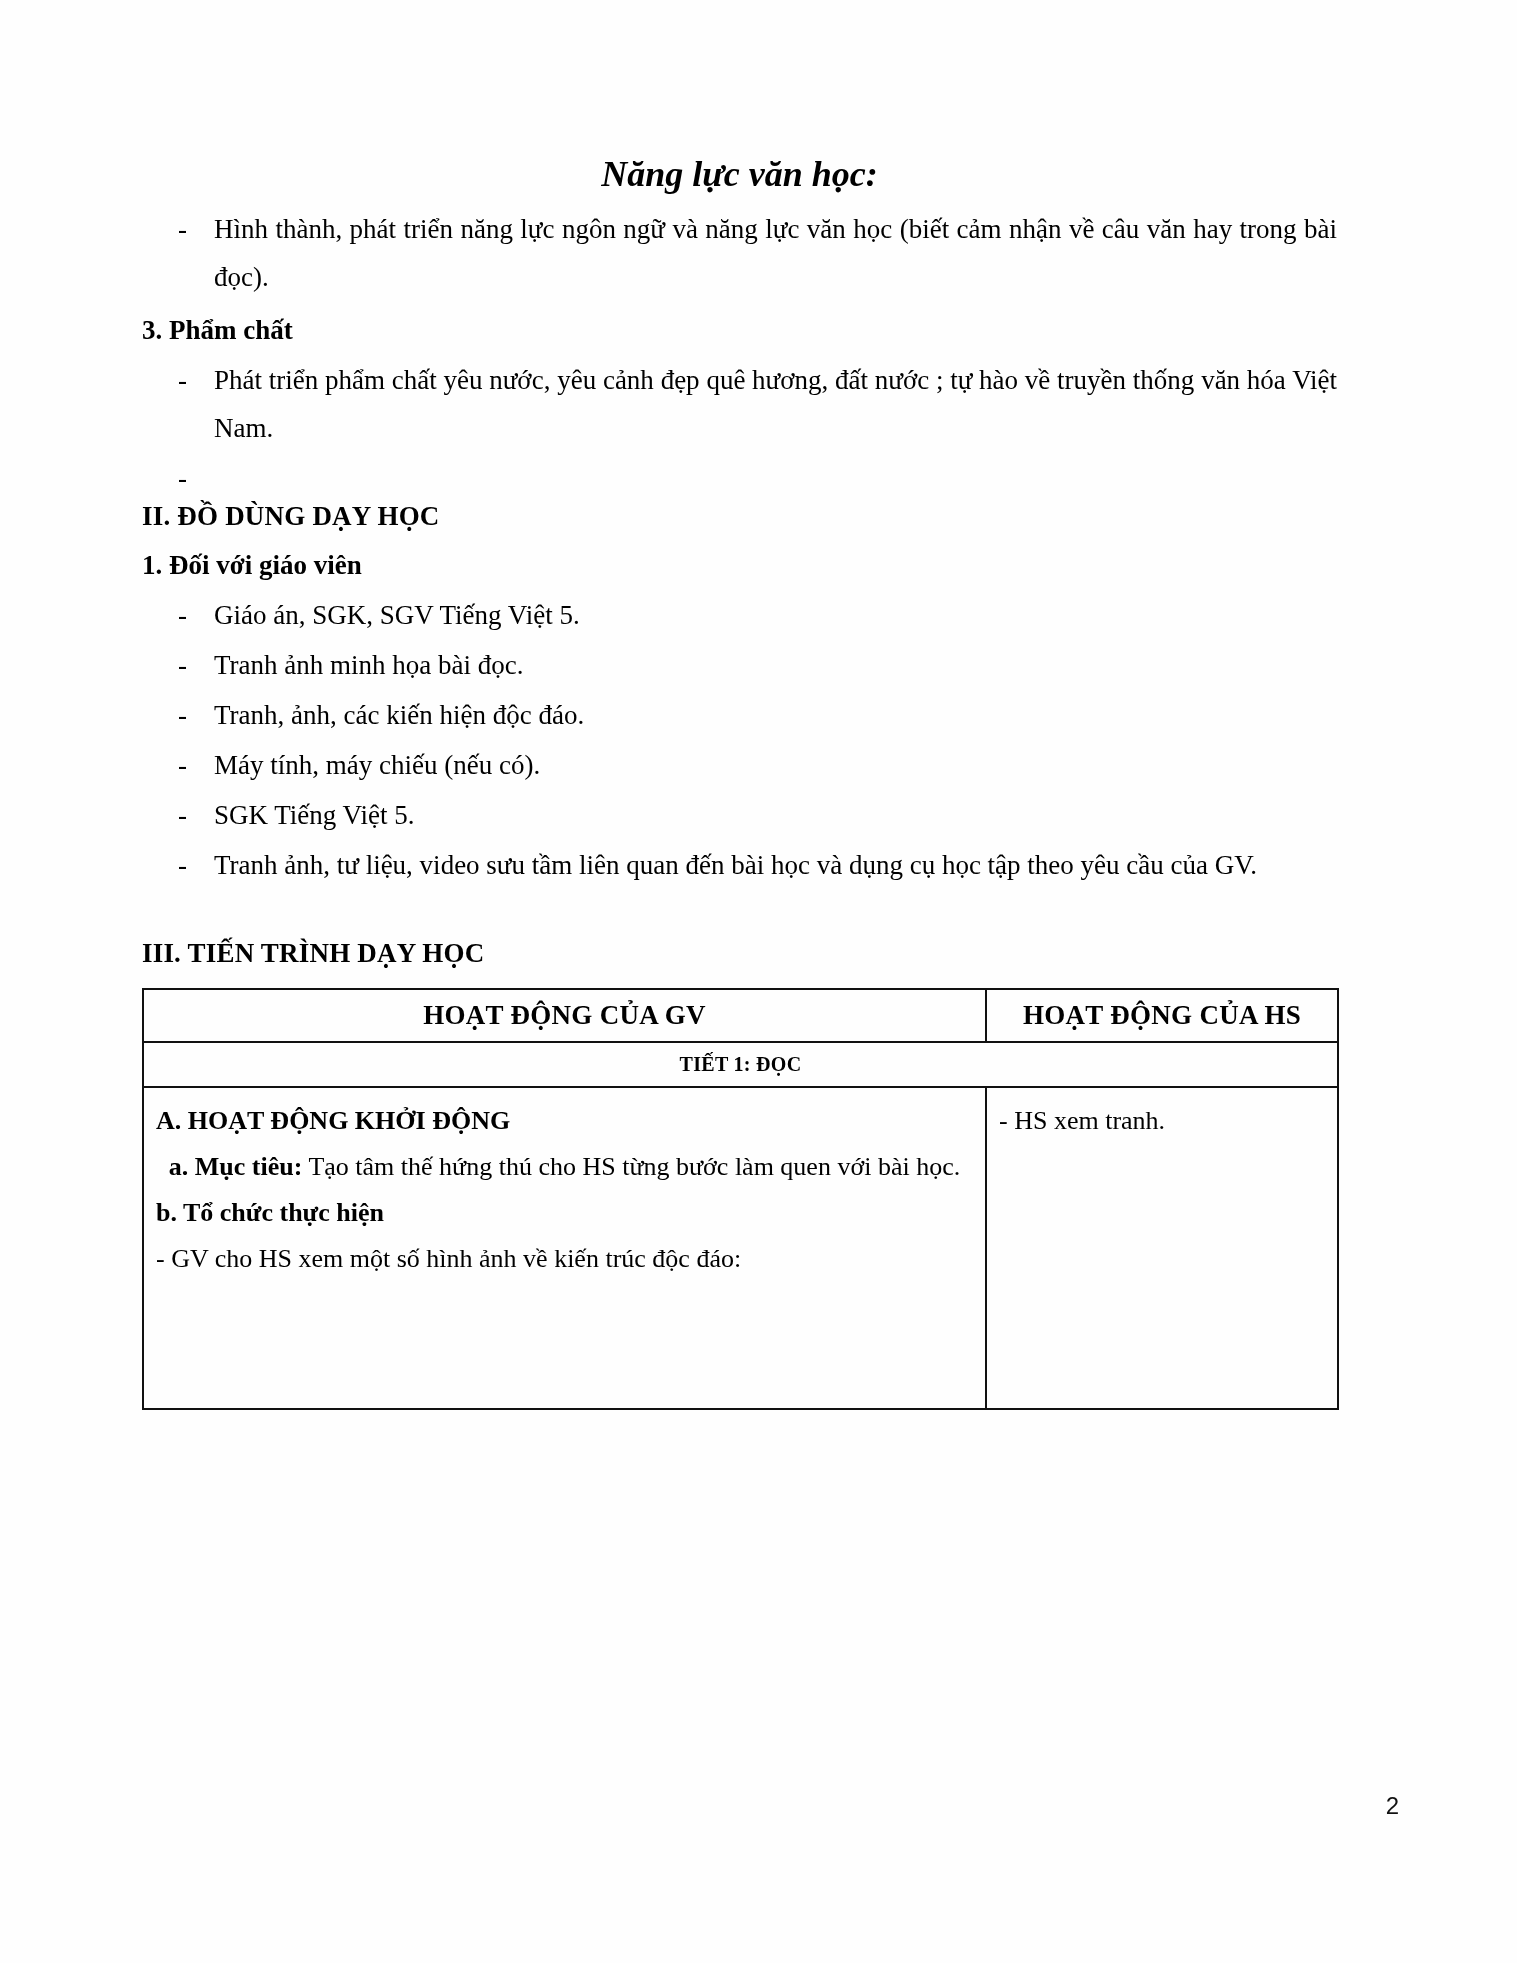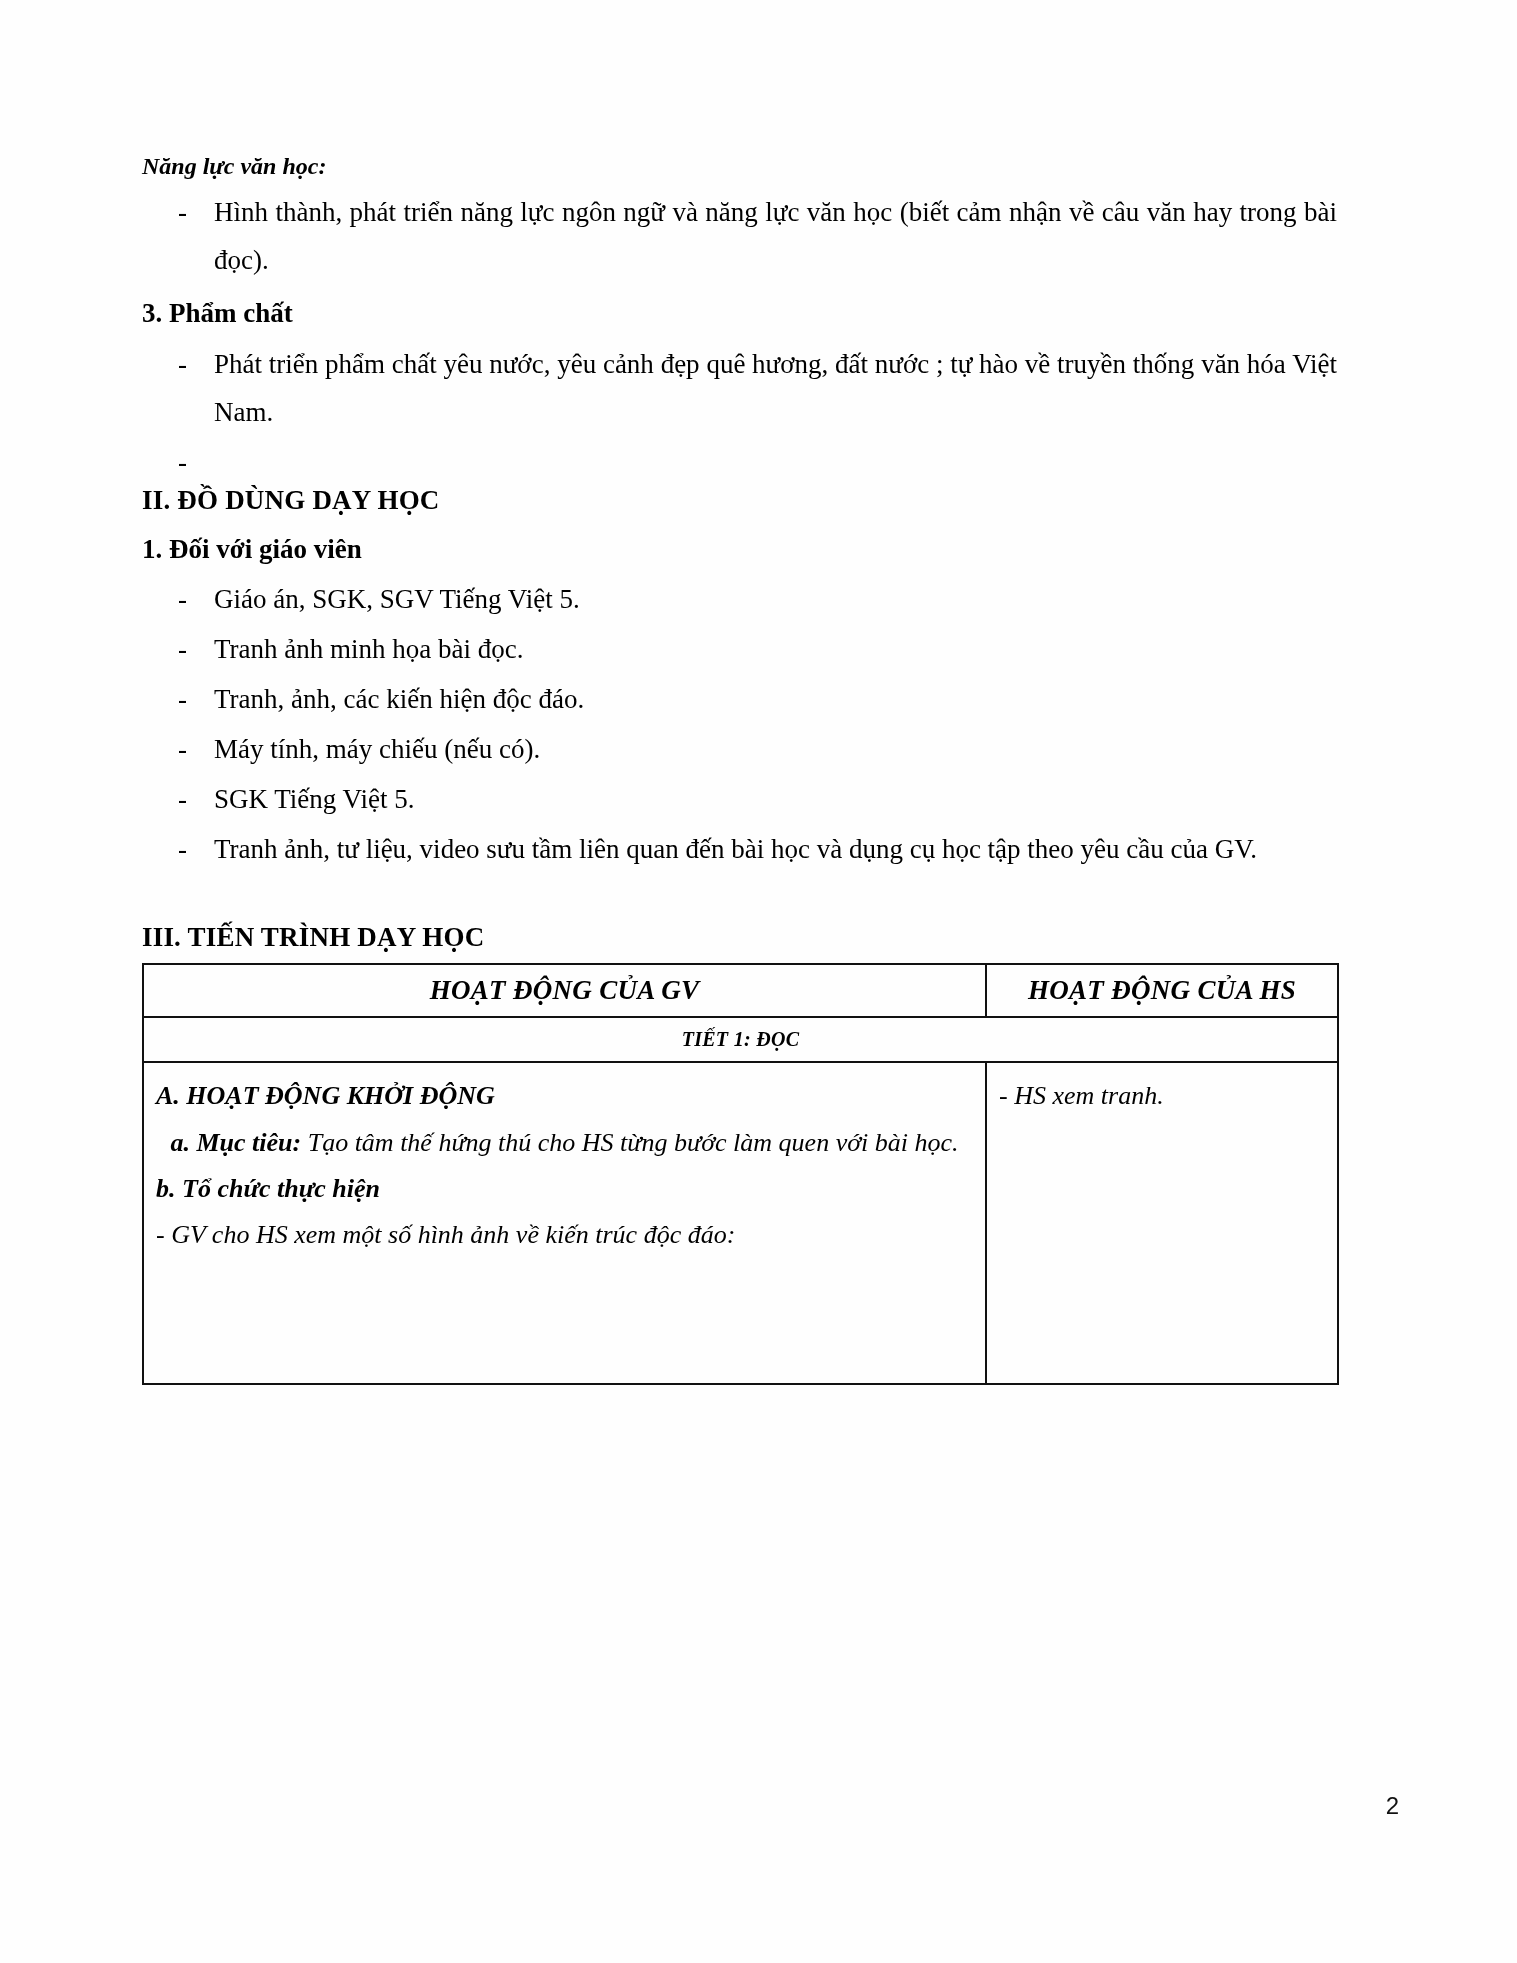--- a/index.html
+++ b/index.html
@@ -28,23 +28,24 @@
     position: absolute;
     left: 142px;
     top: 150px;
     width: 1195px;
   }
 
   
   .lede {
     font-style: italic;
     font-weight: bold;
-    font-size: 24px;
+    font-size: 36px;
     line-height: 1.35;
     margin: 0 0 6px 0;
+    text-align: center;
   }
   .heading {
     font-weight: bold;
     font-size: 27px;
     line-height: 1.45;
     margin: 10px 0 6px 0;
   }
   .heading.roman {
     letter-spacing: 0.2px;
     margin-top: 45px;
@@ -71,22 +72,21 @@
     top: 0;
     font-size: 27px;
     line-height: 1.78;
   }
   .bullets li.nojust {
     text-align: left;
   }
 
   
   .tbl-wrap {
-    margin-top: 6px;
-    font-style: italic;
+    margin-top: 14px;
   }
   table.plan {
     border-collapse: collapse;
     width: 1195px;
     table-layout: fixed;
     font-size: 26px;
   }
   table.plan th,
   table.plan td {
     border: 2px solid #111111;

